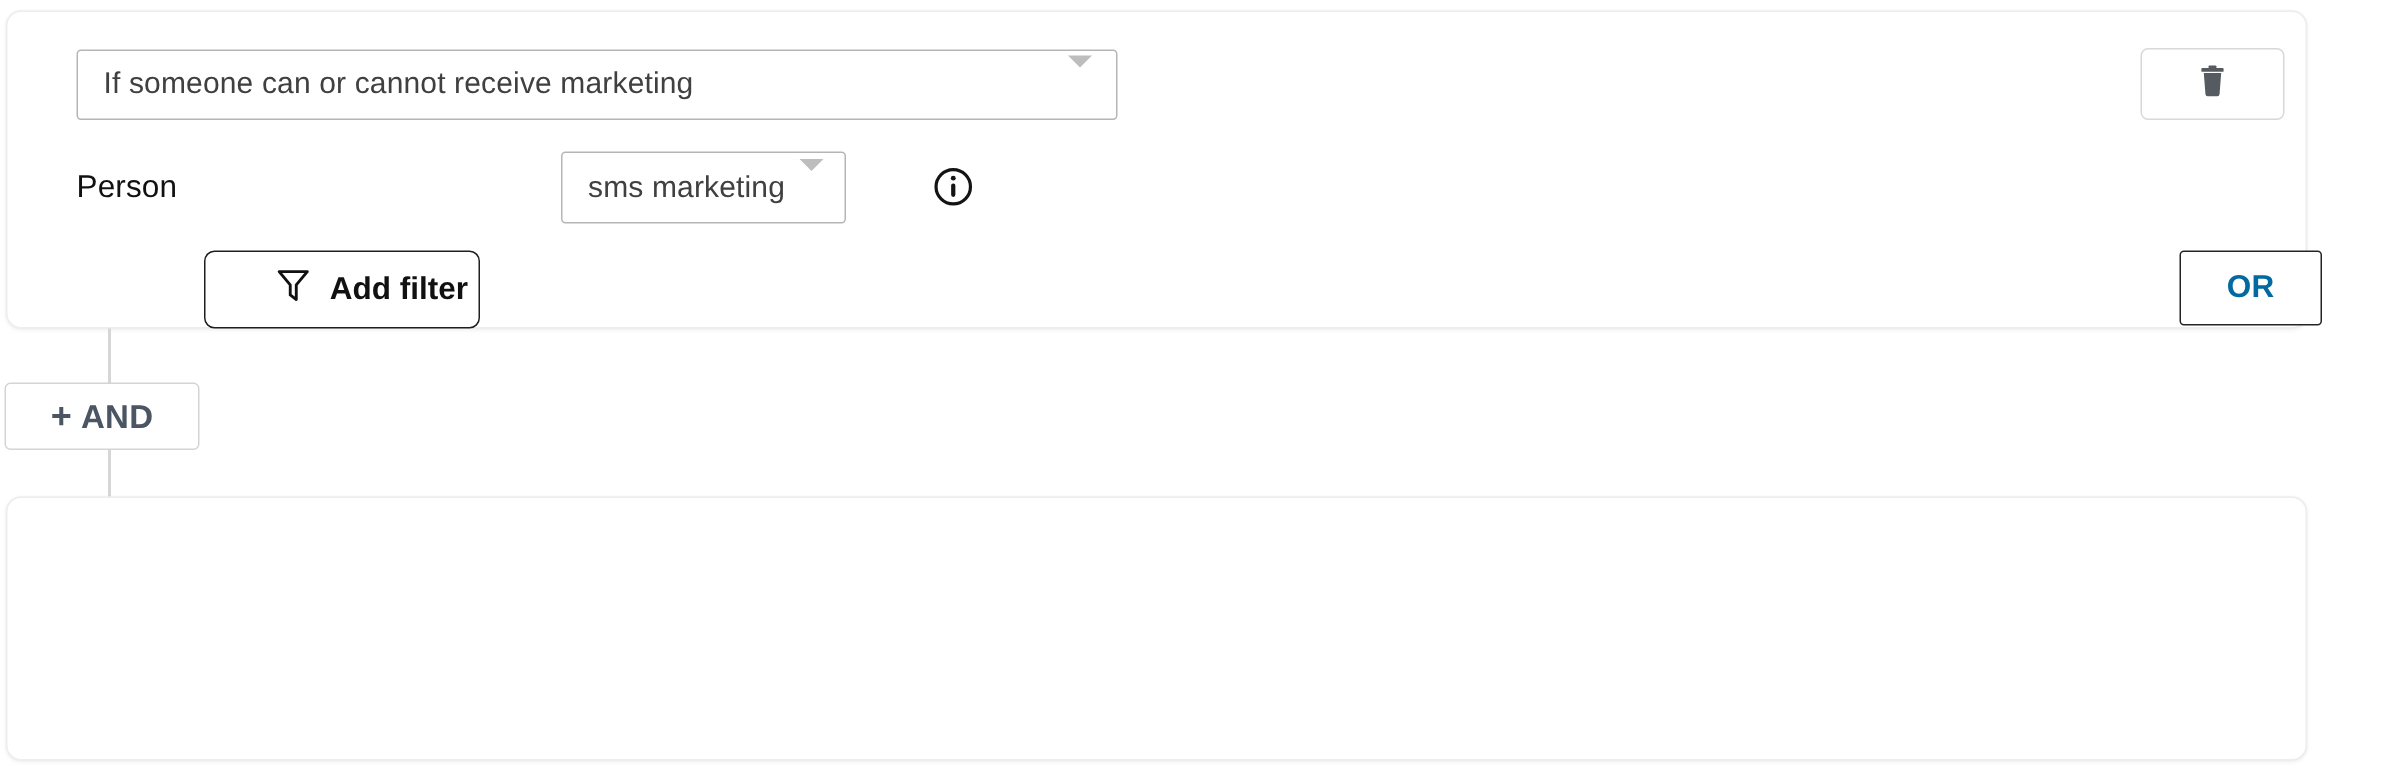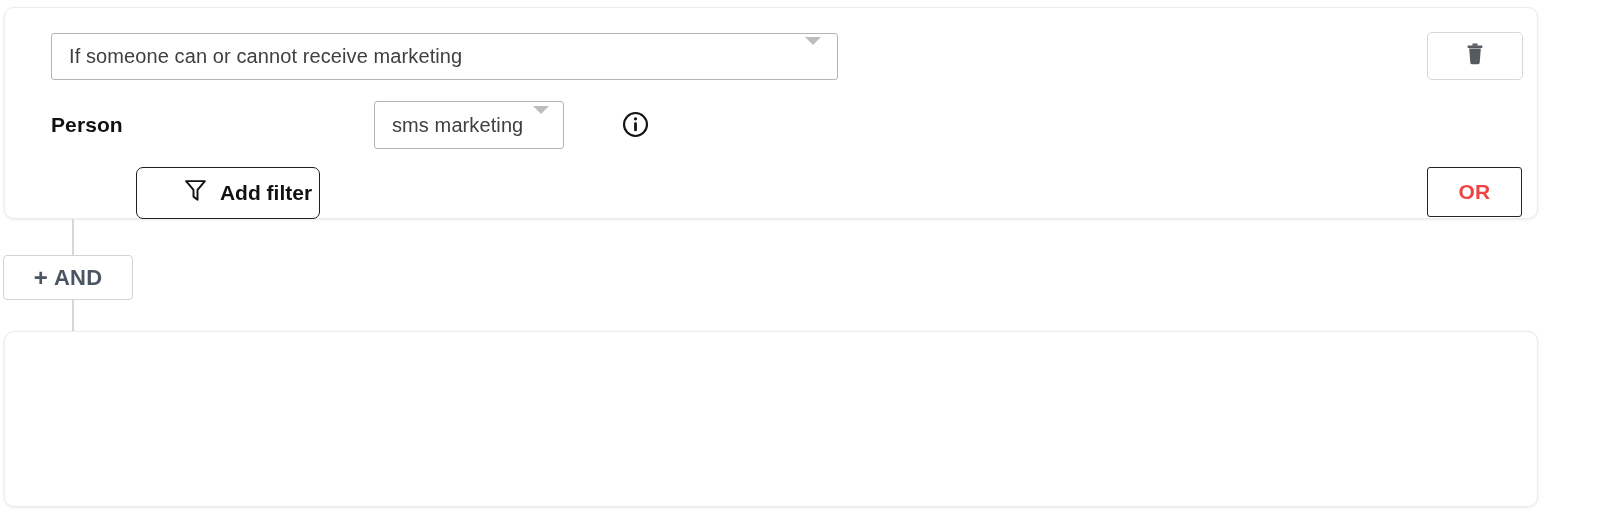--- a/index.html
+++ b/index.html
@@ -74,31 +74,31 @@
   }
   .caret-tri {
     width: 0;
     height: 0;
     border-left: 8px solid transparent;
     border-right: 8px solid transparent;
     border-top: 8px solid #bdbdbd;
   }
 
   
-  #type-select-1 { left: 46px; top: 25px; width: 787px; height: 47px; }
+  #type-select-1 { left: 46px; top: 25px; width: 694px; height: 47px; }
 
   
   #op-select-1  { left: 131px; top: 93px; width: 247px; height: 48px; }
   #channel-select-1 { left: 369px; top: 93px; height: 48px; }
 
   
   .row-label {
     position: absolute;
     font-size: 21px;
-    font-weight: 700;
+    font-weight: 400;
     color: #111111;
     letter-spacing: 0.1px;
     white-space: nowrap;
   }
   #person-label { left: 46px; top: 105px; }
 
   
   #info-icon {
     position: absolute;
     left: 617px;
@@ -152,23 +152,24 @@
     height: 50px;
     box-sizing: border-box;
     background: #ffffff;
     border: 1.5px solid #242424;
     border-radius: 3px;
     display: flex;
     align-items: center;
     justify-content: center;
     font-size: 21px;
     font-weight: 700;
-    color: #ef4444;
+    color: #0369a1;
     letter-spacing: 0.3px;
     cursor: pointer;
+    margin-left: 26px;
   }
   #or-btn-1 { left: 1422px; top: 159px; }
 
   
   #connector-line {
     position: absolute;
     left: 72px;
     top: 219px;
     width: 1.5px;
     height: 112px;

